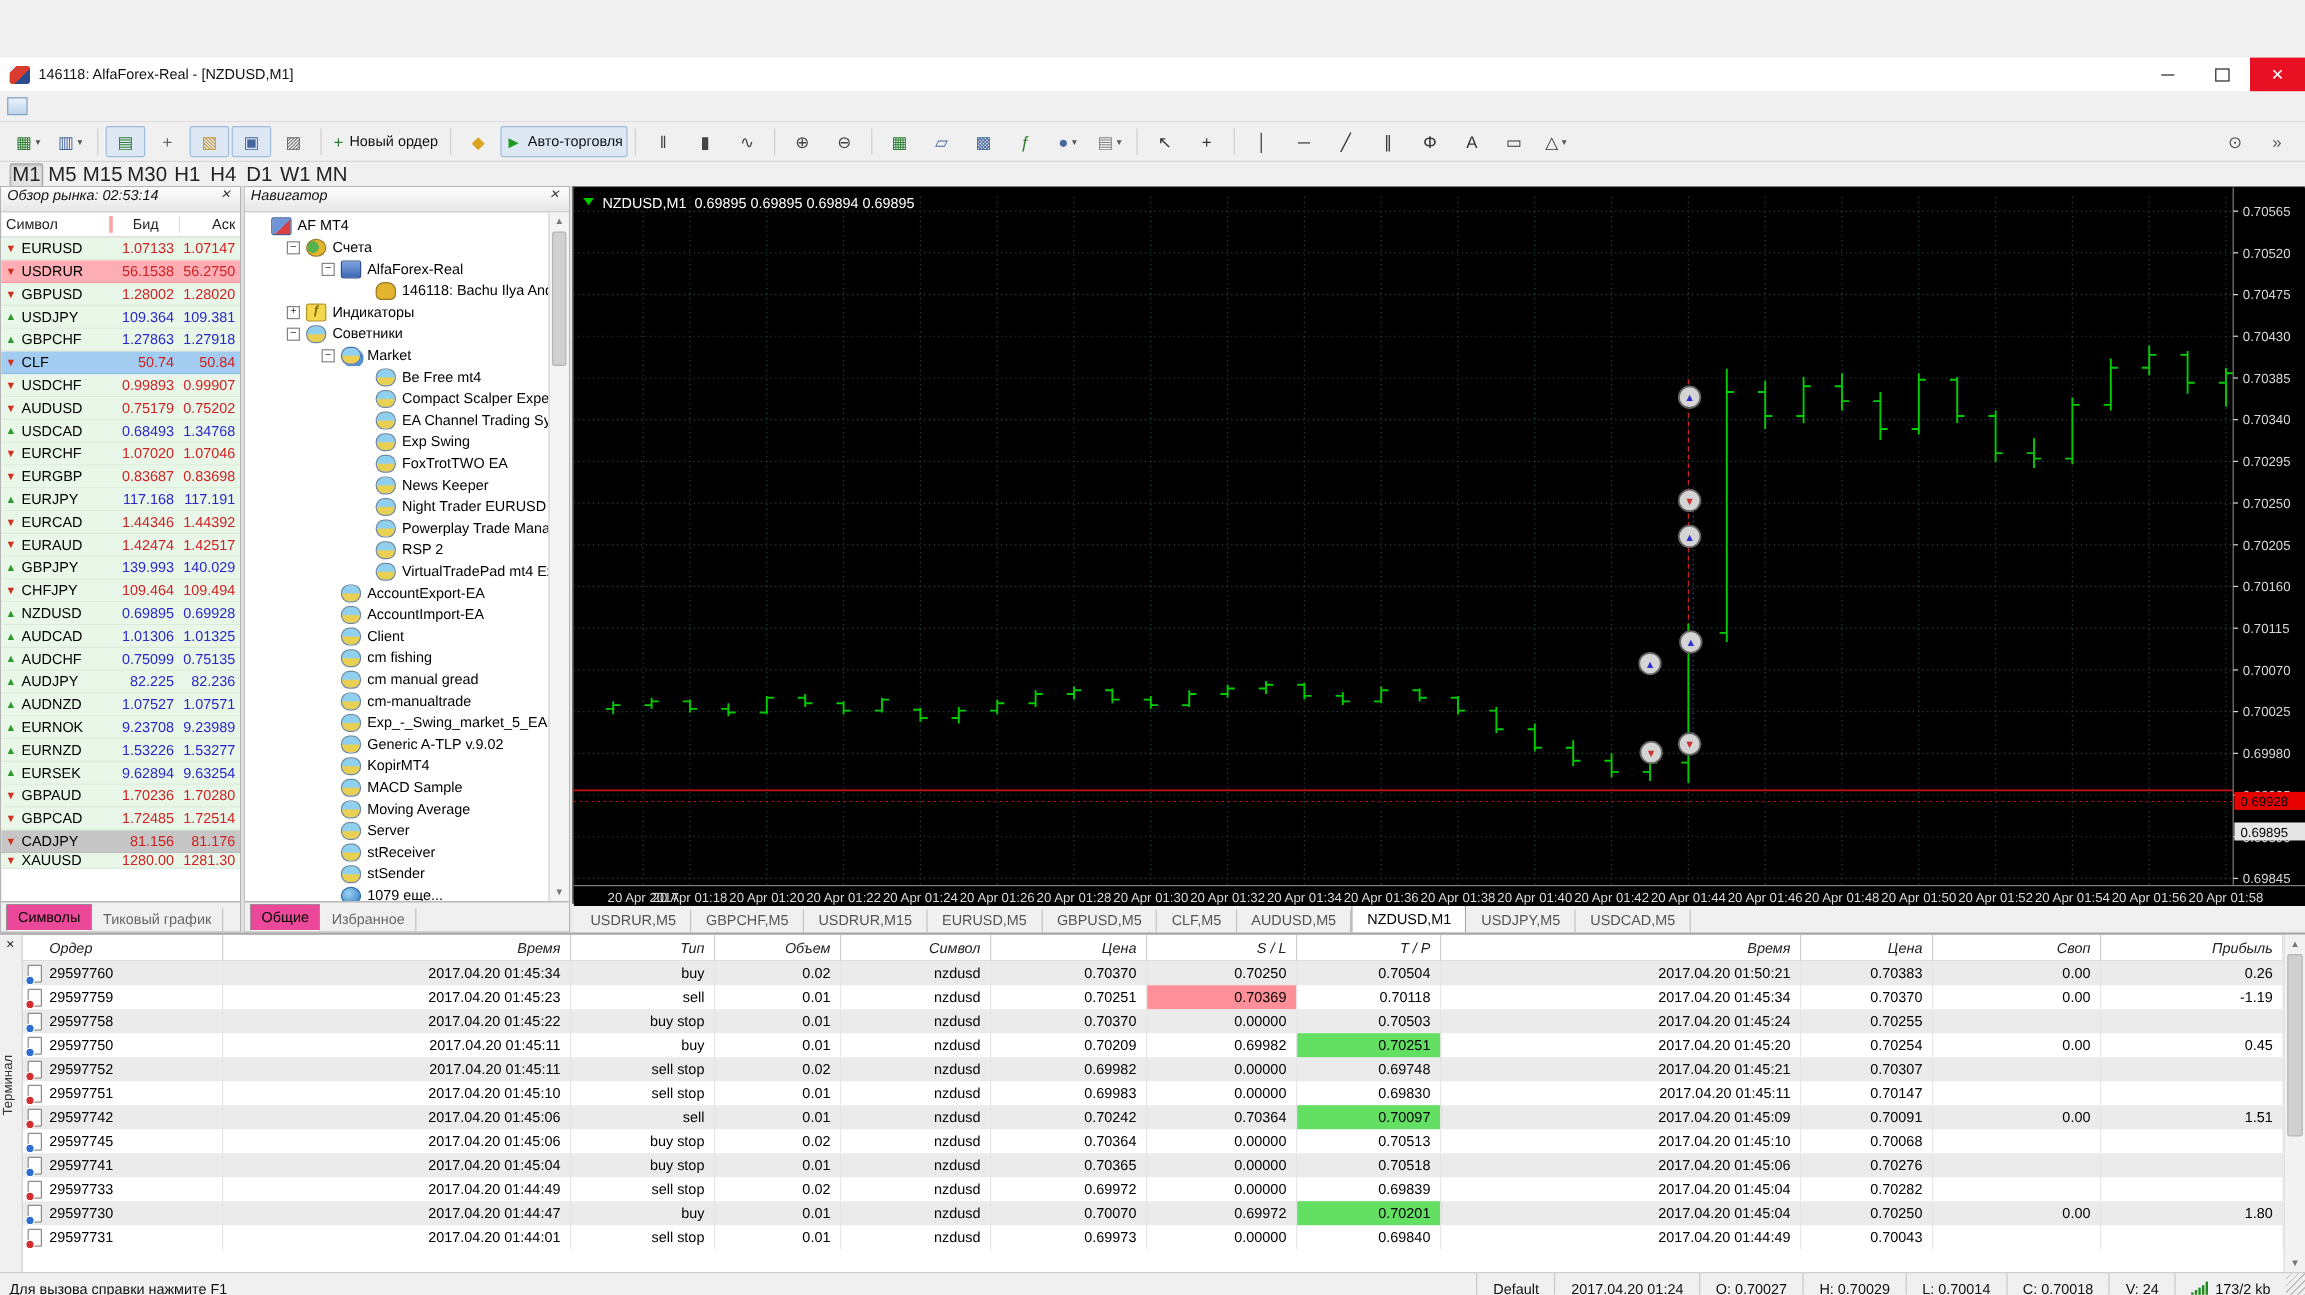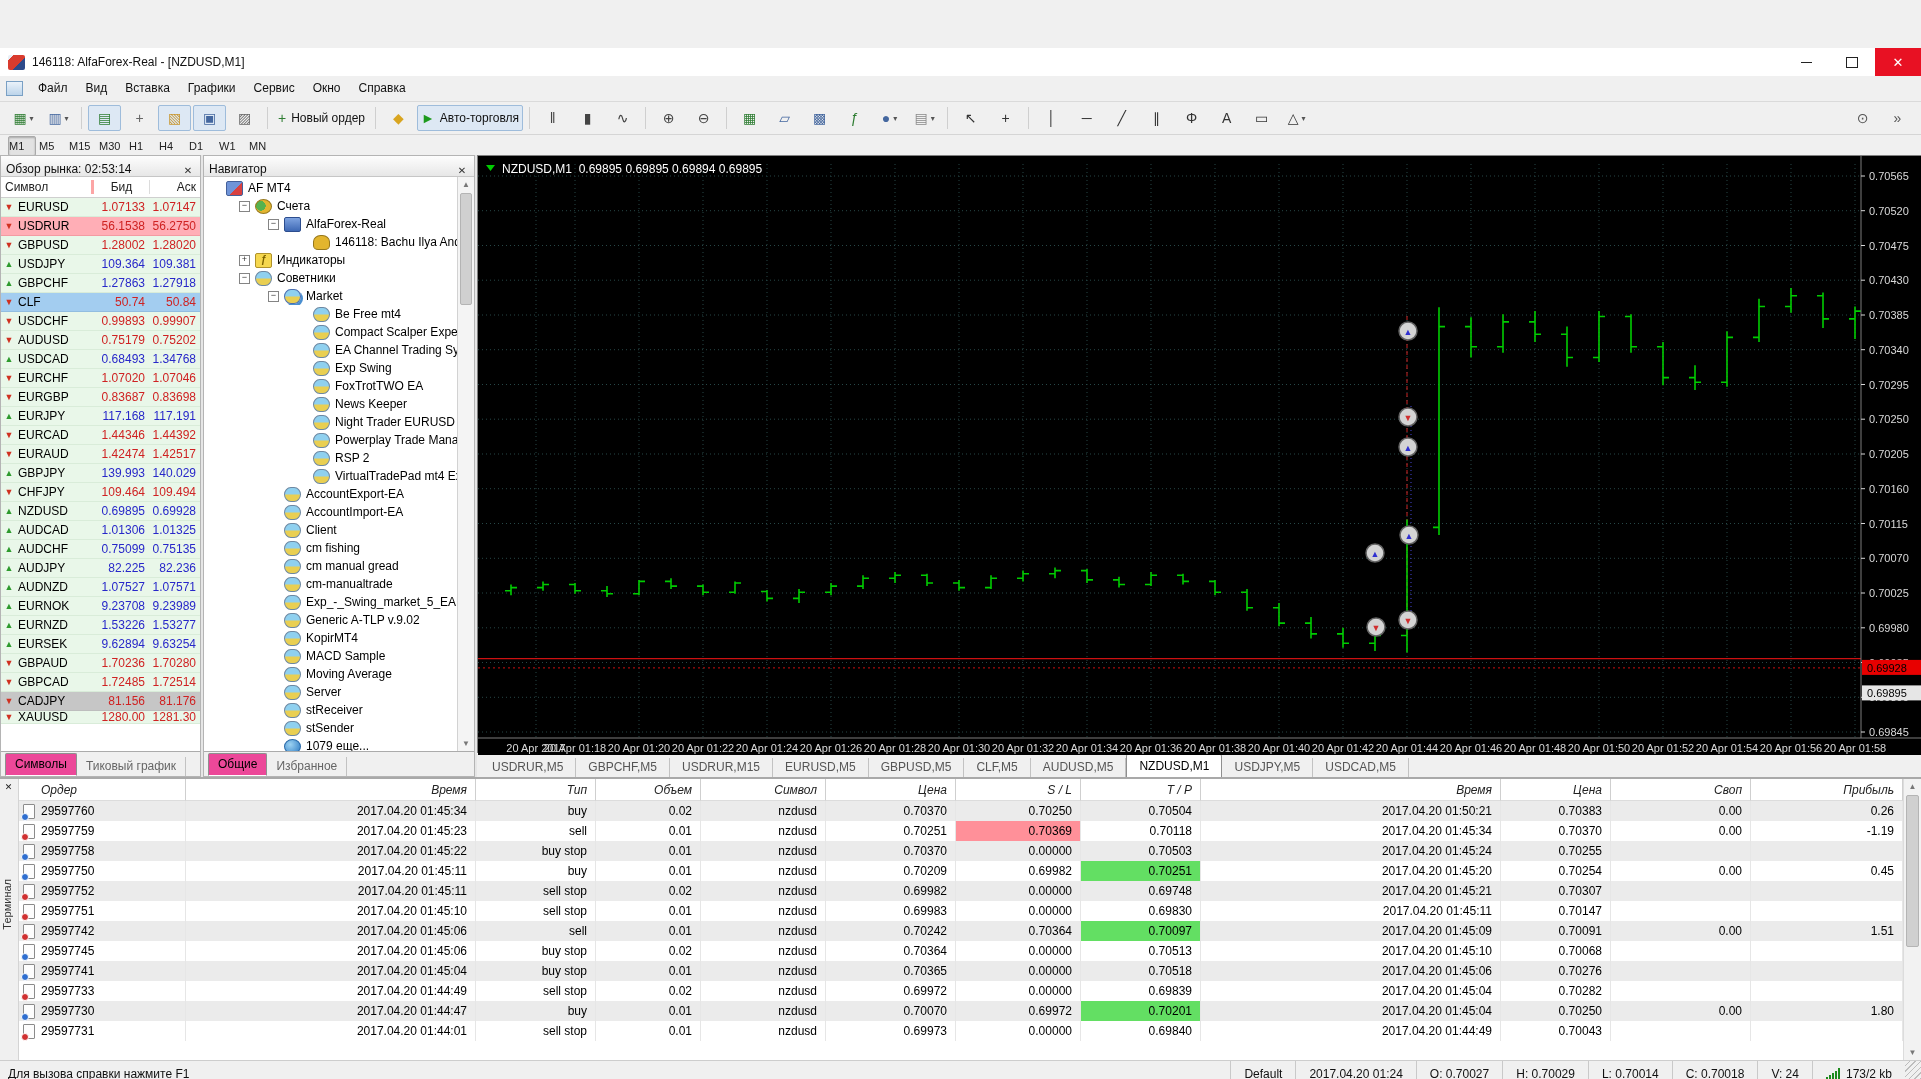--- a/index.html
+++ b/index.html
@@ -28,27 +28,27 @@
   .tb-btn{height:24px;min-width:25px;margin:0 1px;padding:0 3px;display:flex;align-items:center;justify-content:center;border:1px solid transparent;border-radius:2px;}
   .tb-btn.on{background:#dde8f4;border-color:#9ebcdb;}
   .tb-glyph{font-size:14px;line-height:1;}
   .tb-lab{margin-left:5px;font-size:12px;color:#111;}
   .tb-drop{font-size:8px;color:#555;margin-left:3px;}
   .tb-sep{width:1px;height:22px;background:#cfcfcf;margin:0 5px;}
   #toolbar-right{margin-left:auto;display:flex;padding-right:6px;}
 
   
   #tfbar{height:22px;background:#f0f0f0;border-bottom:1px solid #c9c9c9;display:flex;align-items:center;padding-left:8px;}
-  .tf-btn{min-width:26px;height:18px;margin-right:2px;line-height:18px;font-size:11px;color:#222;border:1px solid transparent;border-radius:2px;}
+  .tf-btn{min-width:26px;height:18px;margin-right:2px;text-align:center;line-height:18px;font-size:17px;color:#222;border:1px solid transparent;border-radius:2px;}
   .tf-btn.active{background:#e2e2e2;border-color:#a9a9a9;box-shadow:inset 0 1px 2px rgba(0,0,0,.25);}
 
   
   #main{position:absolute;top:107px;left:0;width:1921px;height:622px;display:flex;background:#e6e6e6;}
   .panel{background:#fff;border:1px solid #b4b4b4;display:flex;flex-direction:column;box-sizing:border-box;}
-  .panel-header{height:20px;flex:none;background:linear-gradient(#fdfdfd,#e7e7e7);border-bottom:1px solid #c6c6c6;display:flex;align-items:flex-end;padding:0 5px;font-size:12px;color:#111;}
+  .panel-header{height:20px;flex:none;background:linear-gradient(#fdfdfd,#e7e7e7);border-bottom:1px solid #c6c6c6;display:flex;align-items:flex-start;padding:0 5px;font-size:12px;color:#111;font-style:italic;}
   .panel-close{margin-left:auto;font-size:10px;color:#333;width:14px;text-align:center;}
 
   
   #market-watch{width:201px;flex:none;}
   #mw-cols{height:20px;flex:none;display:flex;align-items:center;border-bottom:1px solid #cfcfcf;color:#222;}
   #mw-cols div{padding:0 4px;box-sizing:border-box;}
   .mwc-sym{width:90px;}
   .mwc-bid{width:58px;text-align:center;border-left:3px solid #fca5a5;}
   .mwc-ask{width:51px;text-align:right;border-left:1px solid #dcdcdc;}
   #mw-rows{flex:1;overflow:hidden;}
@@ -173,29 +173,20 @@
         <i></i>
       </div>
     <div class="win-btn win-max">
         <i></i>
       </div>
     <div class="win-btn win-close">✕</div>
   </div>
 
   <div id="menubar">
     <div class="mdi-doc"></div>
-    <div id="menu-items" style="display:flex;">
-        <div class="menu-item">Файл</div>
-        <div class="menu-item">Вид</div>
-        <div class="menu-item">Вставка</div>
-        <div class="menu-item">Графики</div>
-        <div class="menu-item">Сервис</div>
-        <div class="menu-item">Окно</div>
-        <div class="menu-item">Справка</div>
-      </div>
   </div>
 
   <div id="toolbar">
     <div id="toolbar-main" style="display:flex;align-items:center;">
         <div class="tb-btn">
           <div class="tb-glyph" style="color: rgb(46, 125, 50);">▦</div>
           <div class="tb-drop">▾</div>
         </div>
         <div class="tb-btn">
           <div class="tb-glyph" style="color: rgb(68, 103, 159);">▥</div>

